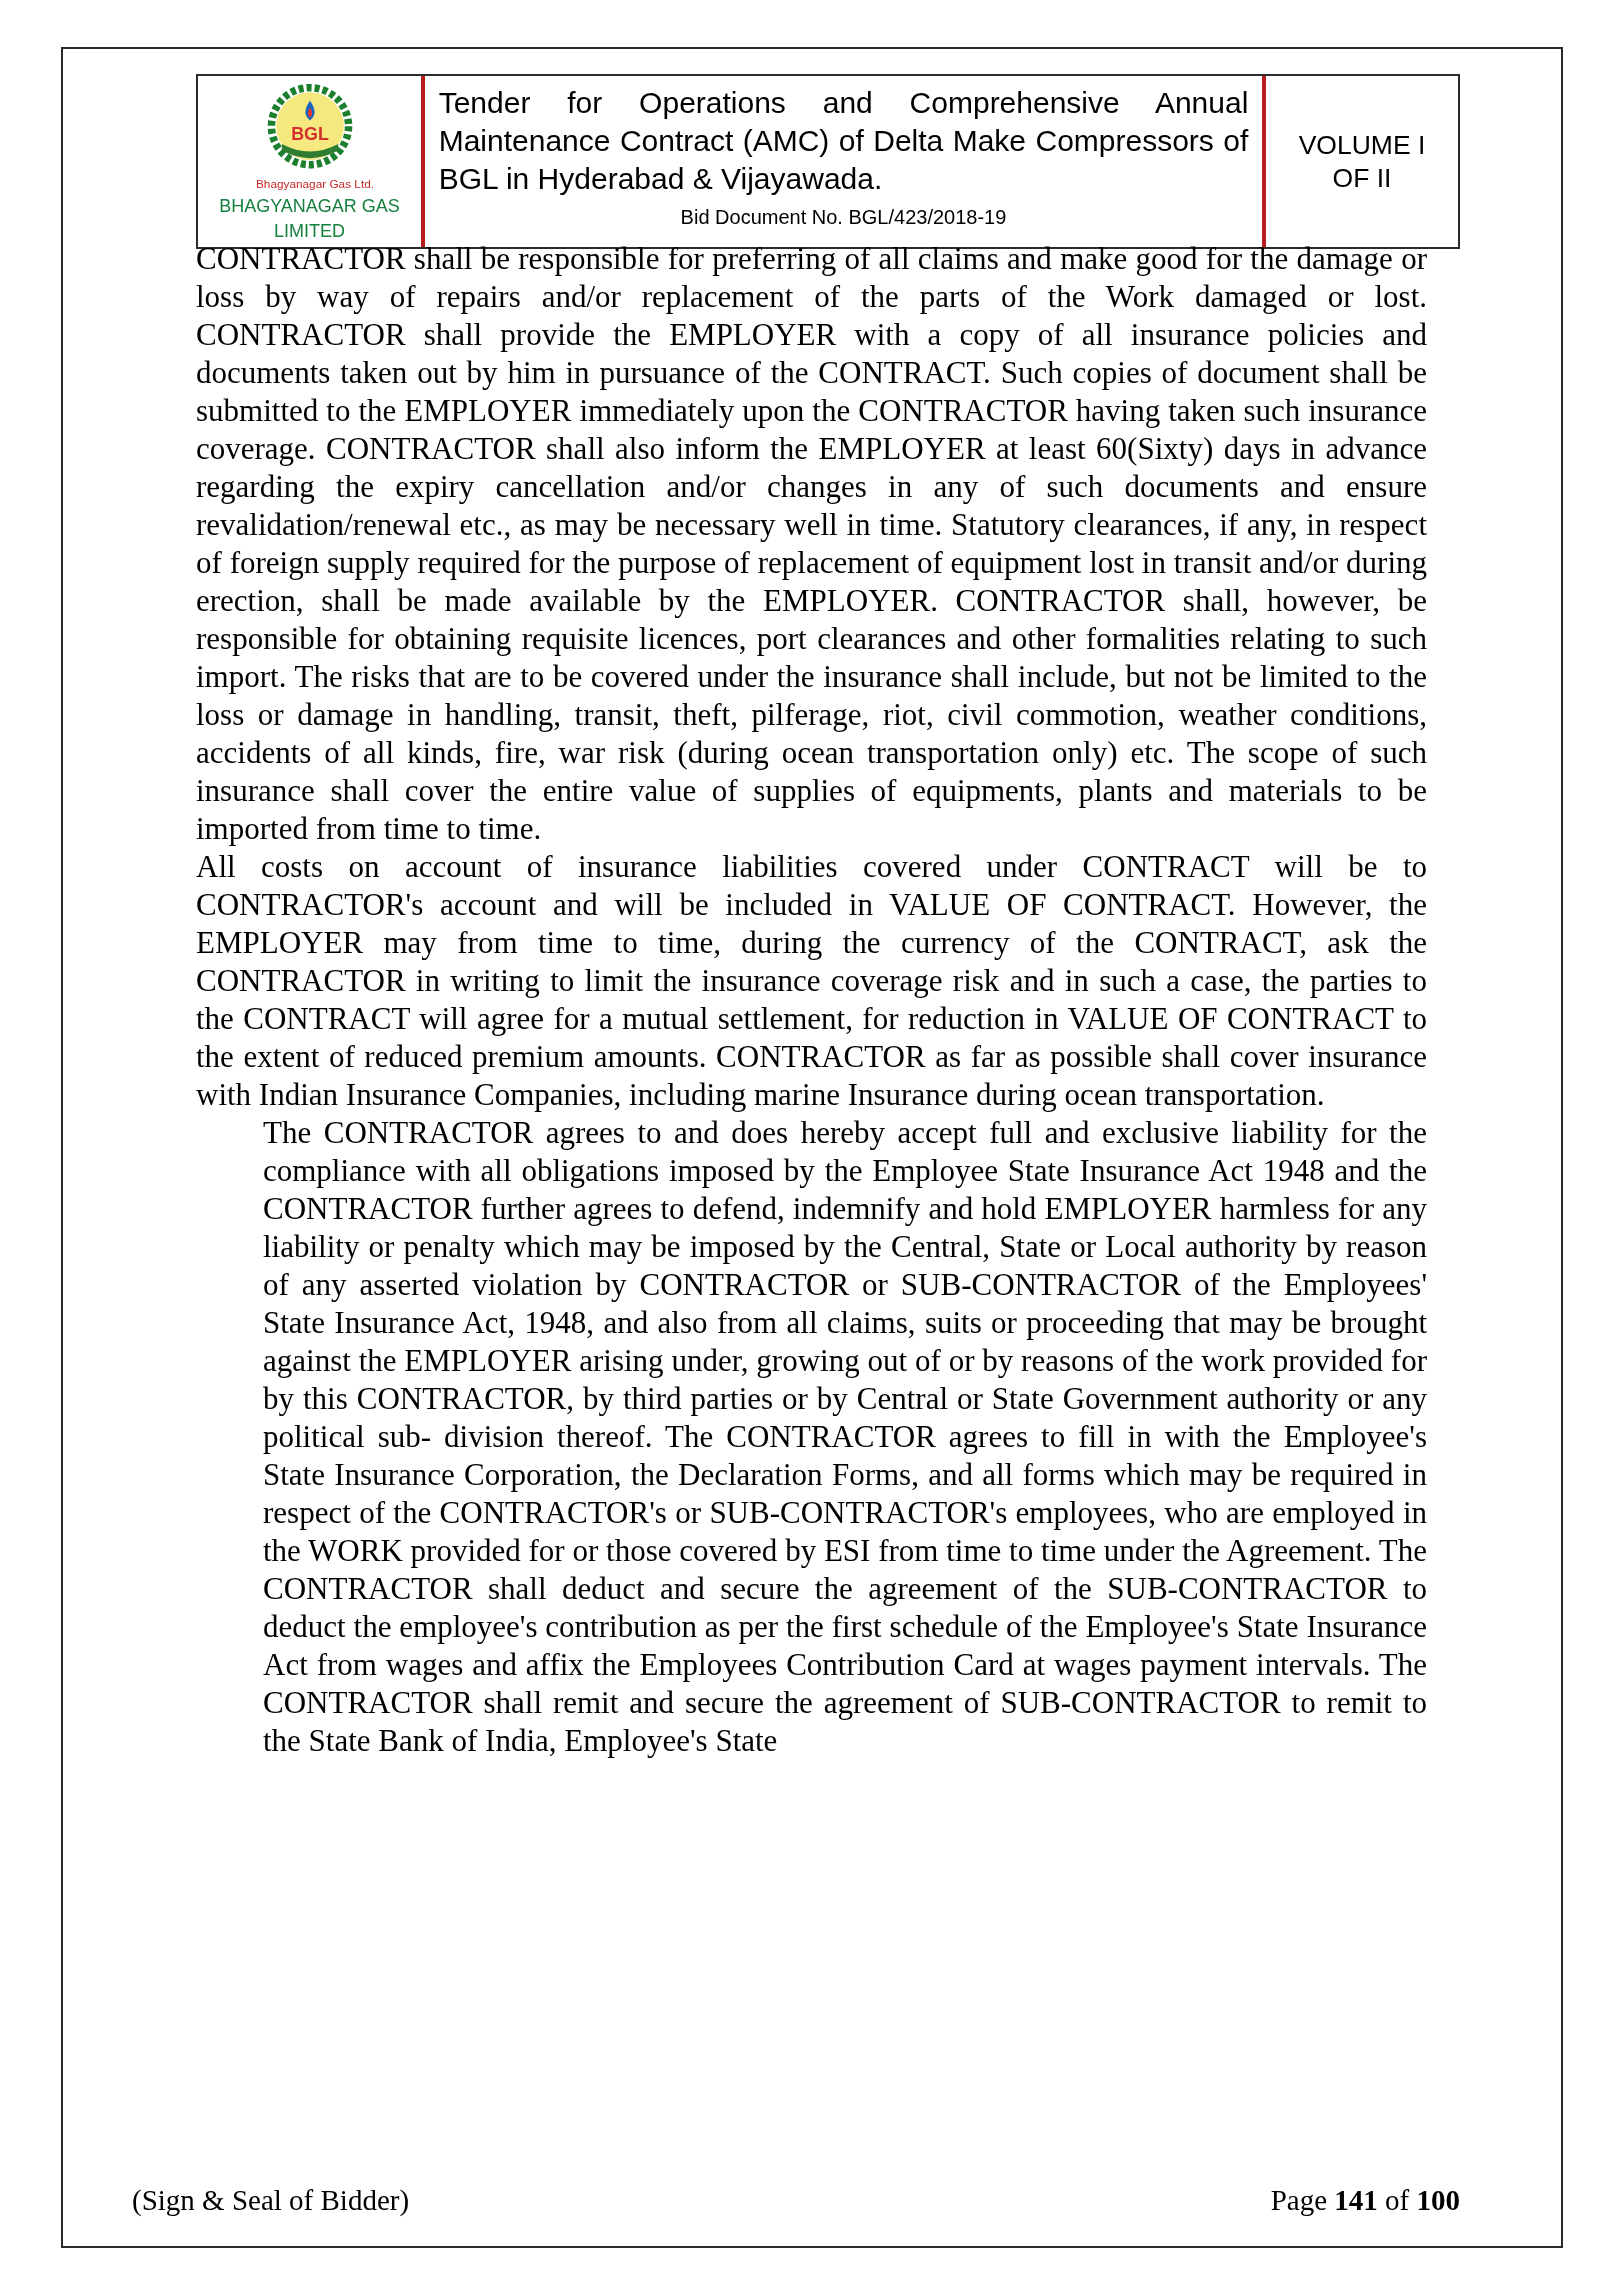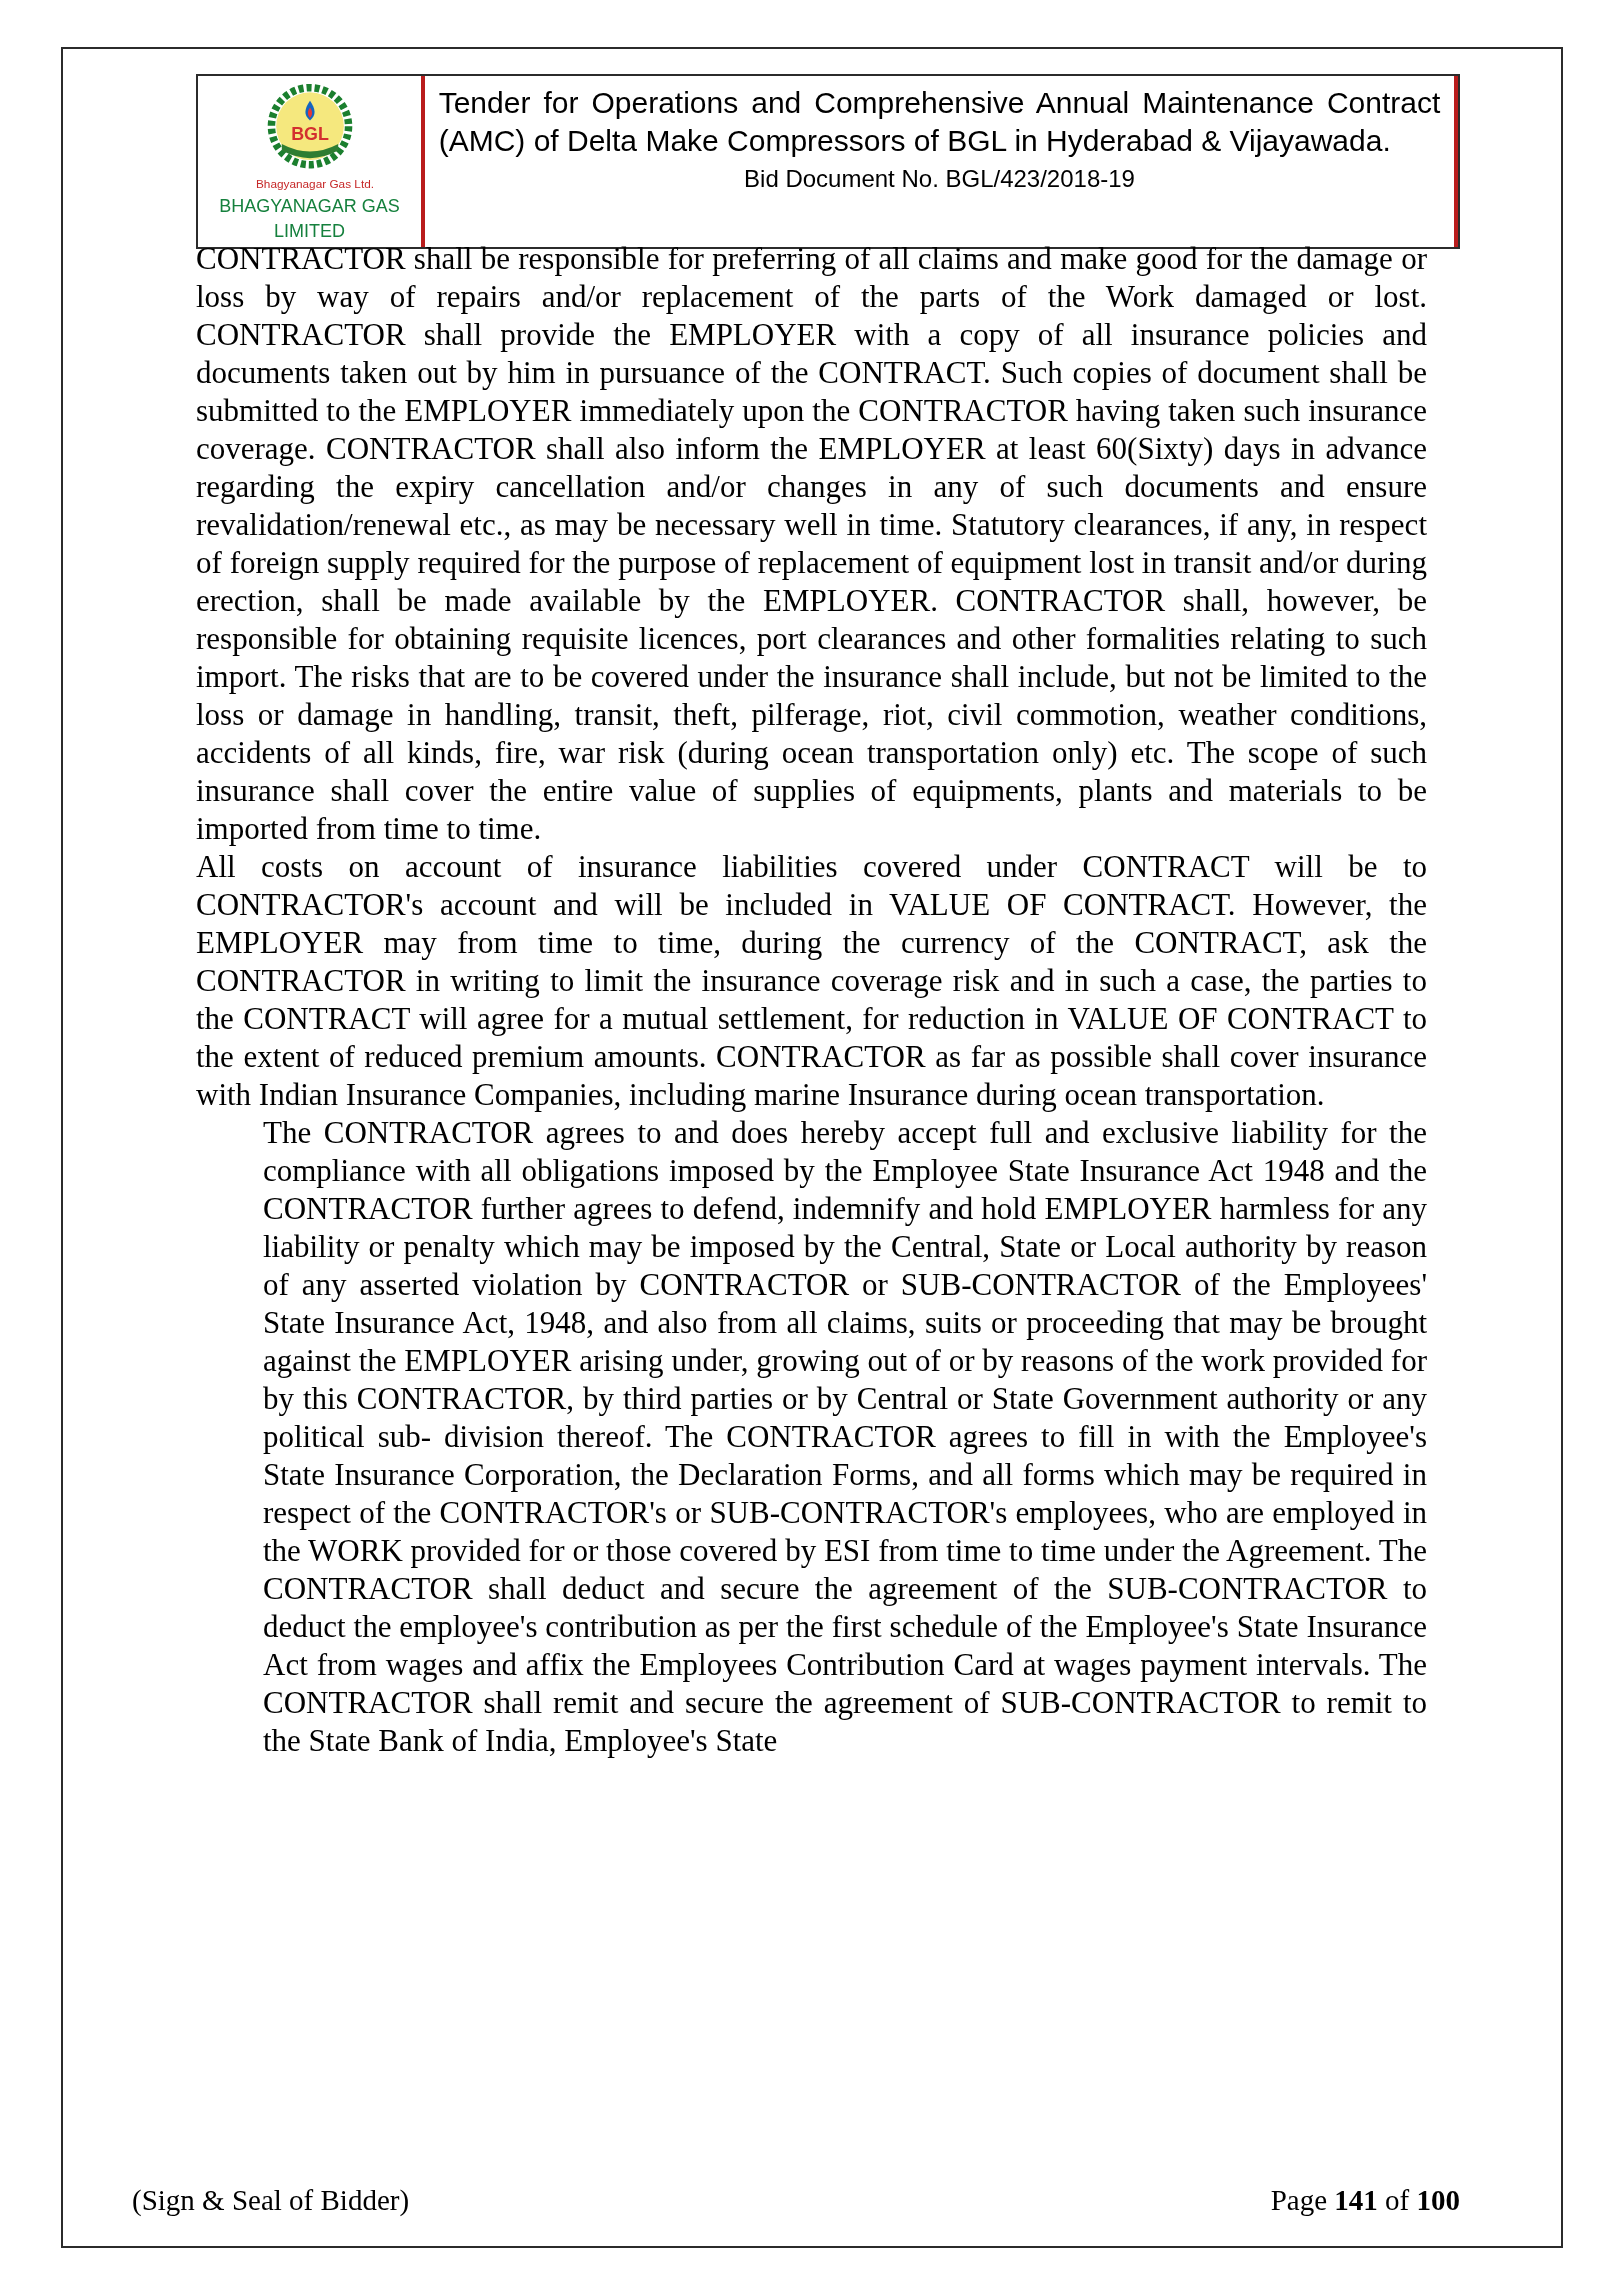--- a/index.html
+++ b/index.html
@@ -25,21 +25,21 @@
   .logo-tagline {
     font-family:"Liberation Sans", sans-serif; font-size:11.8px; line-height:13.7px;
     color:#c62828; text-align:center; margin-top:-2px;padding-left:11px;
   }
   .org-name {
     font-family:"Liberation Sans", sans-serif; font-size:18px; line-height:24.5px;
     text-align:center; margin-top:2.9px; color:#15803d;
   }
   .title-cell { flex:1; padding:7.8px 13.7px 5.9px 13.7px; font-family:"Liberation Sans", sans-serif; }
   .title-main { font-size:30px; line-height:38px; text-align:justify; }
-  .bid-no { font-size:24px; line-height:38px; text-align:center; }
+  .bid-no { font-size:20px; line-height:38px; text-align:center; }
   .volume-cell {
     width:192px; border-right:none; display:flex; flex-direction:column;
     justify-content:center; align-items:center;
     font-family:"Liberation Sans", sans-serif; font-size:26.5px; line-height:33px;
   }
   
   .body-text {
     position:absolute; left:196px; top:240px; width:1231px;
     font-size:31px; line-height:38px; text-align:justify;
   }
@@ -74,20 +74,24 @@
       </span>
       <div class="logo-tagline">Bhagyanagar Gas Ltd.</div>
       <div class="org-name">BHAGYANAGAR GAS LIMITED</div>
     </div>
 
     <div class="hcell title-cell">
       <div class="title-main">Tender for Operations and Comprehensive Annual Maintenance Contract (AMC) of Delta Make Compressors of BGL in Hyderabad &amp; Vijayawada.</div>
       <div class="bid-no">Bid Document No. BGL/423/2018-19</div>
     </div>
 
+    <div class="hcell volume-cell">
+      <div>VOLUME I</div>
+      <div>OF II</div>
+    </div>
 
   </div>
 
   <div class="body-text">
     <p class="para">CONTRACTOR shall be responsible for preferring of all claims and make good for the damage or loss by way of repairs and/or replacement of the parts of the Work damaged or lost. CONTRACTOR shall provide the EMPLOYER with a copy of all insurance policies and documents taken out by him in pursuance of the CONTRACT. Such copies of document shall be submitted to the EMPLOYER immediately upon the CONTRACTOR having taken such insurance coverage. CONTRACTOR shall also inform the EMPLOYER at least 60(Sixty) days in advance regarding the expiry cancellation and/or changes in any of such documents and ensure revalidation/renewal etc., as may be necessary well in time. Statutory clearances, if any, in respect of foreign supply required for the purpose of replacement of equipment lost in transit and/or during erection, shall be made available by the EMPLOYER. CONTRACTOR shall, however, be responsible for obtaining requisite licences, port clearances and other formalities relating to such import. The risks that are to be covered under the insurance shall include, but not be limited to the loss or damage in handling, transit, theft, pilferage, riot, civil commotion, weather conditions, accidents of all kinds, fire, war risk (during ocean transportation only) etc. The scope of such insurance shall cover the entire value of supplies of equipments, plants and materials to be imported from time to time.</p>
     <p class="para">All costs on account of insurance liabilities covered under CONTRACT will be to CONTRACTOR's account and will be included in VALUE OF CONTRACT. However, the EMPLOYER may from time to time, during the currency of the CONTRACT, ask the CONTRACTOR in writing to limit the insurance coverage risk and in such a case, the parties to the CONTRACT will agree for a mutual settlement, for reduction in VALUE OF CONTRACT to the extent of reduced premium amounts. CONTRACTOR as far as possible shall cover insurance with Indian Insurance Companies, including marine Insurance during ocean transportation.</p>
     <p class="esi-para">The CONTRACTOR agrees to and does hereby accept full and exclusive liability for the compliance with all obligations imposed by the Employee State Insurance Act 1948 and the CONTRACTOR further agrees to defend, indemnify and hold EMPLOYER harmless for any liability or penalty which may be imposed by the Central, State or Local authority by reason of any asserted violation by CONTRACTOR or SUB-CONTRACTOR of the Employees' State Insurance Act, 1948, and also from all claims, suits or proceeding that may be brought against the EMPLOYER arising under, growing out of or by reasons of the work provided for by this CONTRACTOR, by third parties or by Central or State Government authority or any political sub- division thereof. The CONTRACTOR agrees to fill in with the Employee's State Insurance Corporation, the Declaration Forms, and all forms which may be required in respect of the CONTRACTOR's or SUB-CONTRACTOR's employees, who are employed in the WORK provided for or those covered by ESI from time to time under the Agreement. The CONTRACTOR shall deduct and secure the agreement of the SUB-CONTRACTOR to deduct the employee's contribution as per the first schedule of the Employee's State Insurance Act from wages and affix the Employees Contribution Card at wages payment intervals. The CONTRACTOR shall remit and secure the agreement of SUB-CONTRACTOR to remit to the State Bank of India, Employee's State</p>
   </div>
 
   <div class="footer-left">(Sign &amp; Seal of Bidder)</div>

